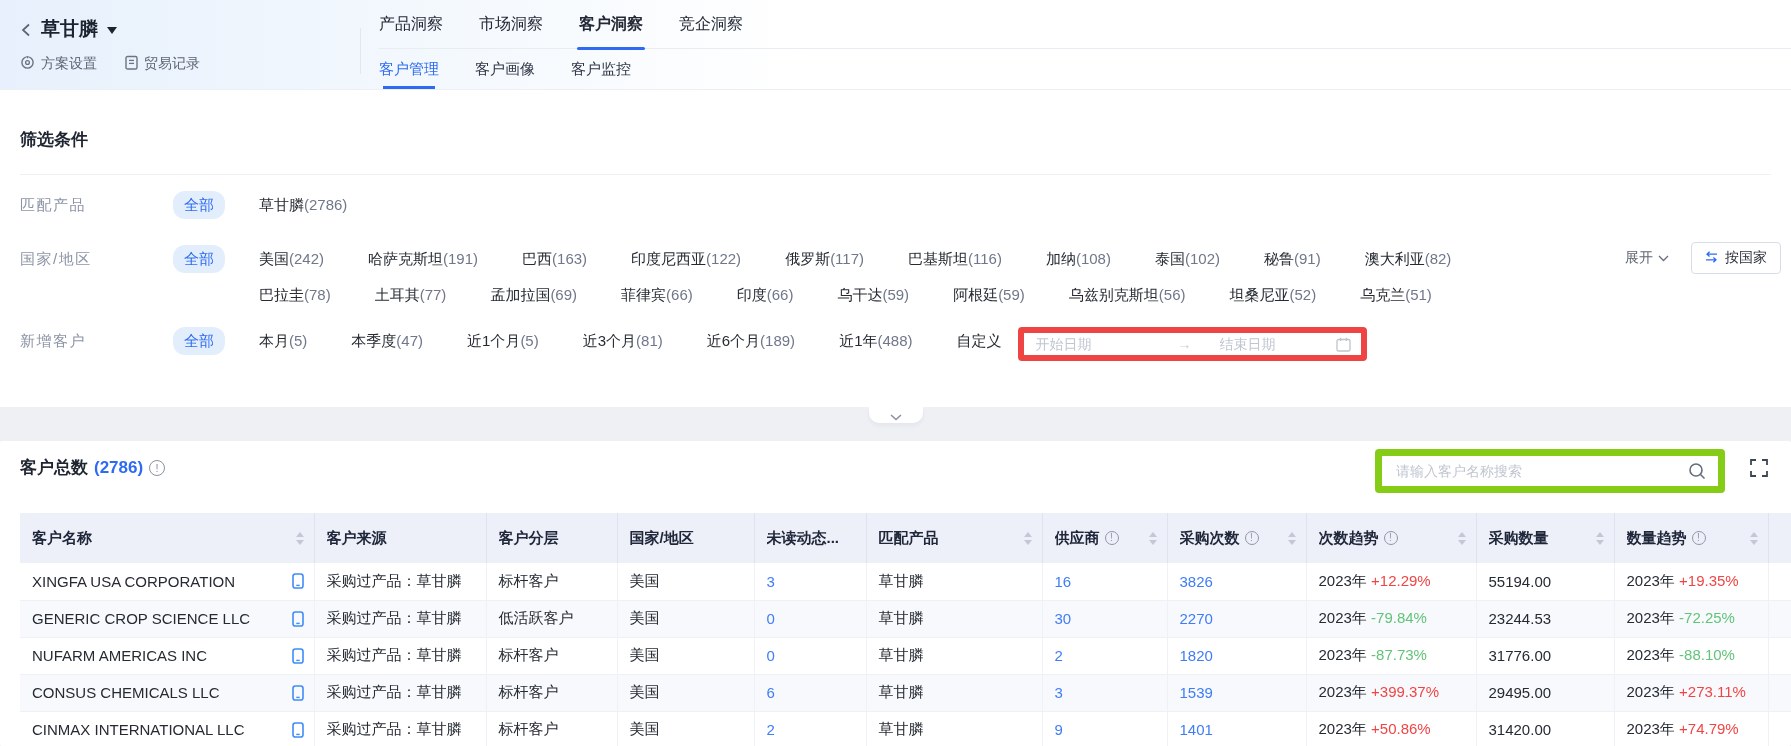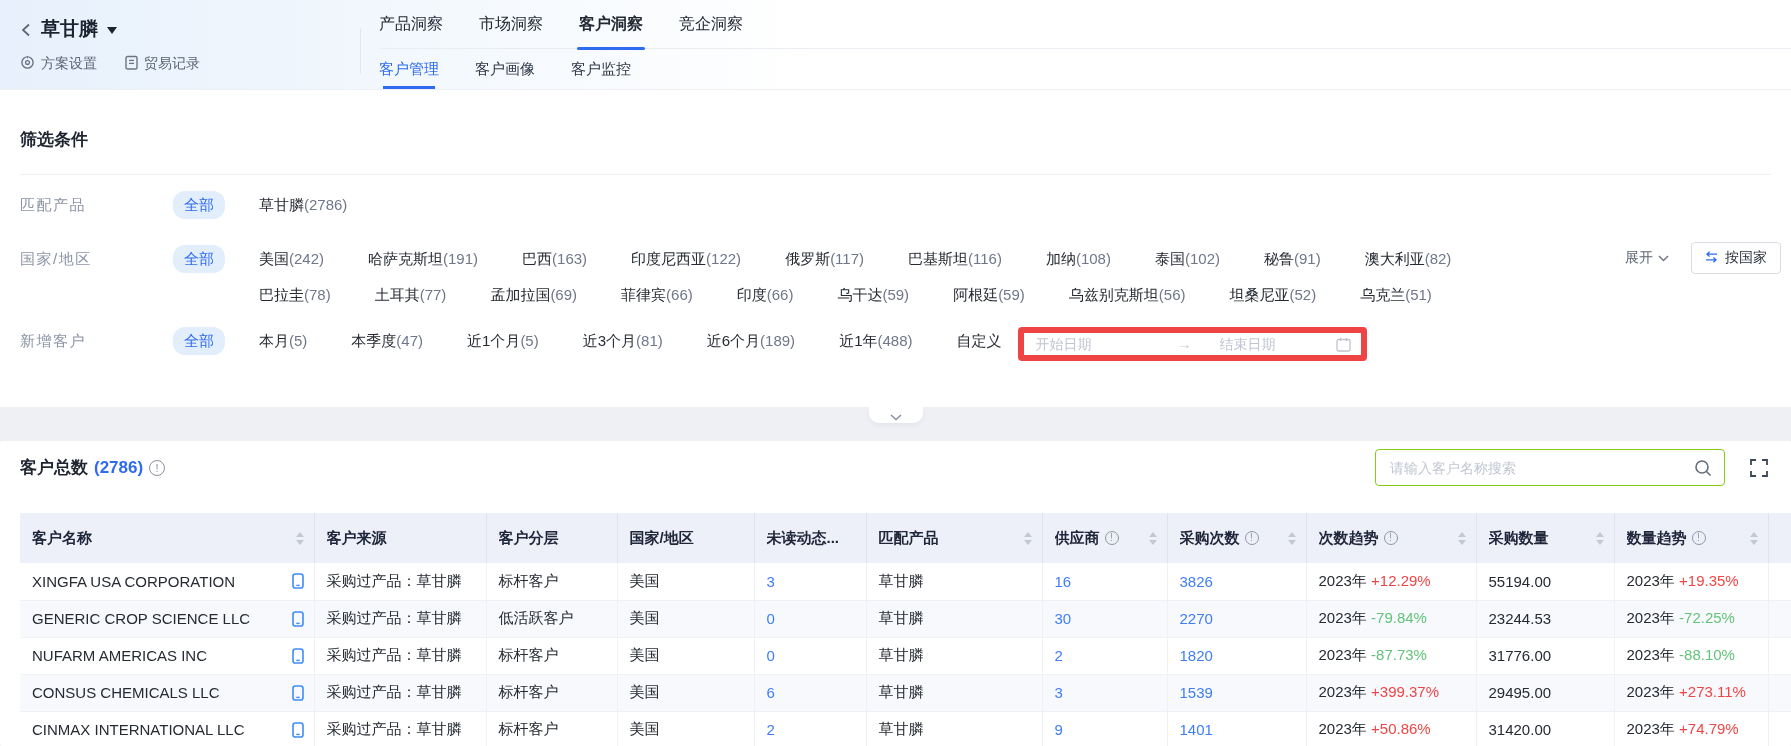--- a/index.html
+++ b/index.html
@@ -54,21 +54,21 @@
   .date-range input{ border:none; outline:none; width:118px; font-size:14px; color:#262b33; font-family:inherit; background:transparent; }
   .date-range input::placeholder{ color:#c0c6d1; }
   .dr-arrow{ color:#c6cbd4; flex:1; text-align:center; font-size:14px; }
   .collapse-notch{ position:absolute; left:50%; bottom:-16px; transform:translateX(-50%); width:54px; height:16px; background:#fff; border-radius:0 0 10px 10px; display:flex; align-items:center; justify-content:center; cursor:pointer; box-shadow:0 3px 4px rgba(40,60,100,0.05); }
   
   .table-card{ margin-top:34px; background:#fff; height:305px; padding-left:20px; position:relative; overflow:hidden; border-radius:2px; }
   .tc-toolbar{ height:72px; position:relative; }
   .tc-title{ position:absolute; left:0; top:15px; margin:0; font-size:17px; font-weight:bold; color:#1e2430; display:flex; align-items:center; gap:6px; }
   .tc-count{ color:var(--accent); }
   .info-badge{ width:16px; height:16px; border-radius:50%; border:1px solid #8a929f; color:#8a929f; font-size:11px; line-height:14px; text-align:center; font-style:normal; font-weight:normal; }
-  .search-box{ position:absolute; right:66px; top:8px; width:350px; height:37px; border:1px solid #84cc16; border-radius:4px; display:flex; align-items:center; padding:15px 12px; background:#fff; }
+  .search-box{ position:absolute; right:66px; top:8px; width:350px; height:37px; border:7px solid #84cc16; border-radius:4px; display:flex; align-items:center; padding:15px 12px; background:#fff; }
   .search-box input{ flex:1; border:none; outline:none; font-size:14px; font-family:inherit; color:#262b33; background:transparent; }
   .search-box input::placeholder{ color:#c0c6d1; }
   .expand-btn{ position:absolute; right:22px; top:17px; cursor:pointer; display:inline-flex; }
   table.grid{ border-collapse:collapse; table-layout:fixed; width:1771px; font-size:15px; }
   .grid th{ background:var(--head-bg); height:50px; font-weight:bold; color:#20273a; text-align:left; padding:0 10px 0 12px; border-right:1px solid #dfe3f0; }
   .grid th:last-child{ border-right:none; }
   .th-inner{ display:flex; align-items:center; gap:5px; overflow:hidden; white-space:nowrap; }
   .sorter{ margin-left:auto; display:inline-flex; flex-direction:column; gap:3px; flex:none; cursor:pointer; padding-left:6px; }
   .sorter i{ display:block; width:0; height:0; border-left:4.5px solid transparent; border-right:4.5px solid transparent; }
   .sorter .s-up{ border-bottom:5px solid #c3c8d4; }

